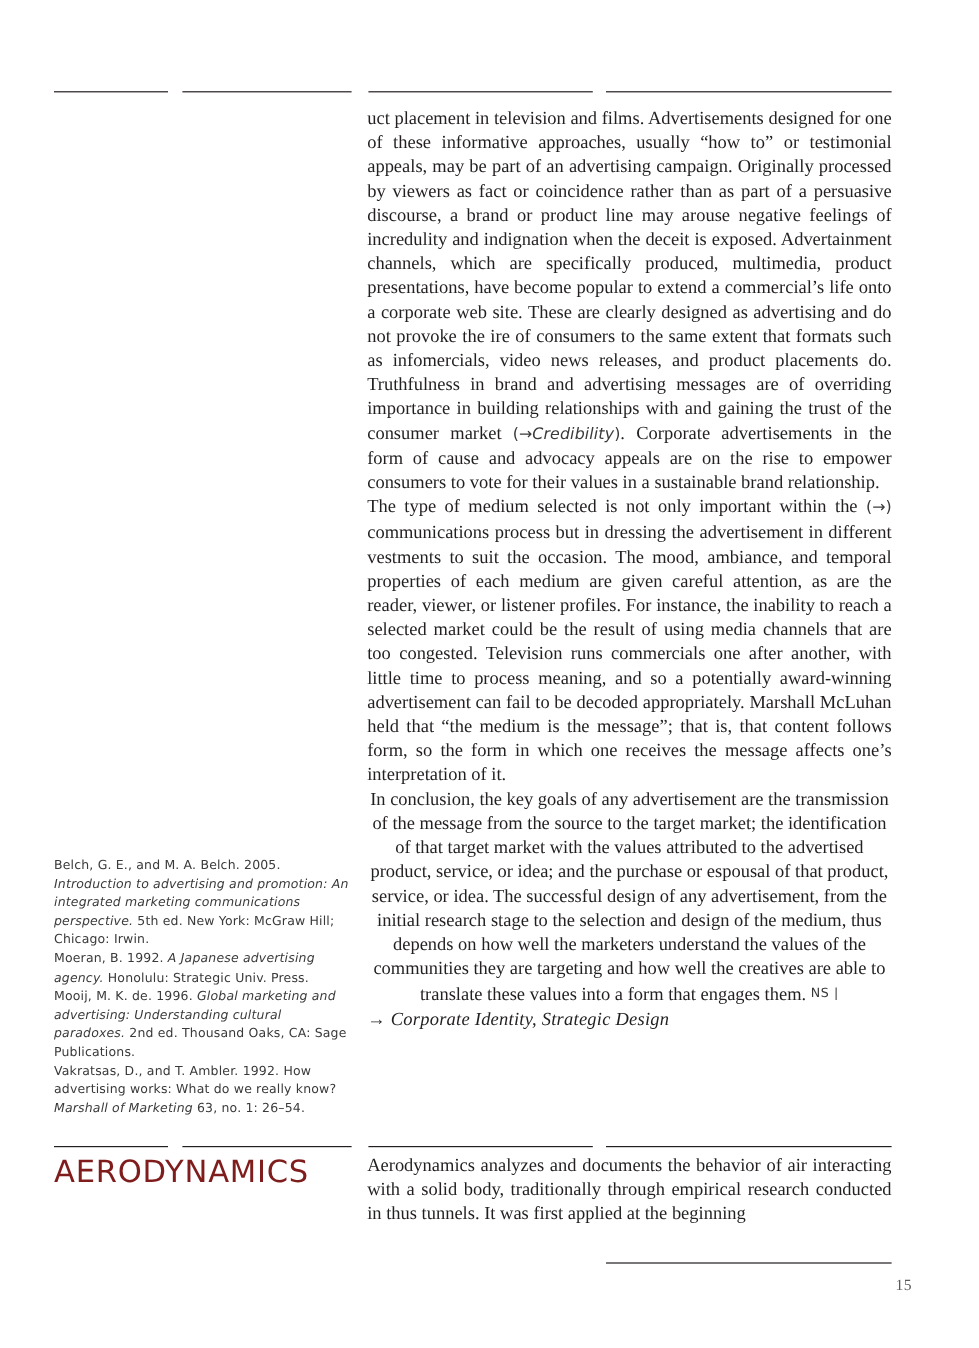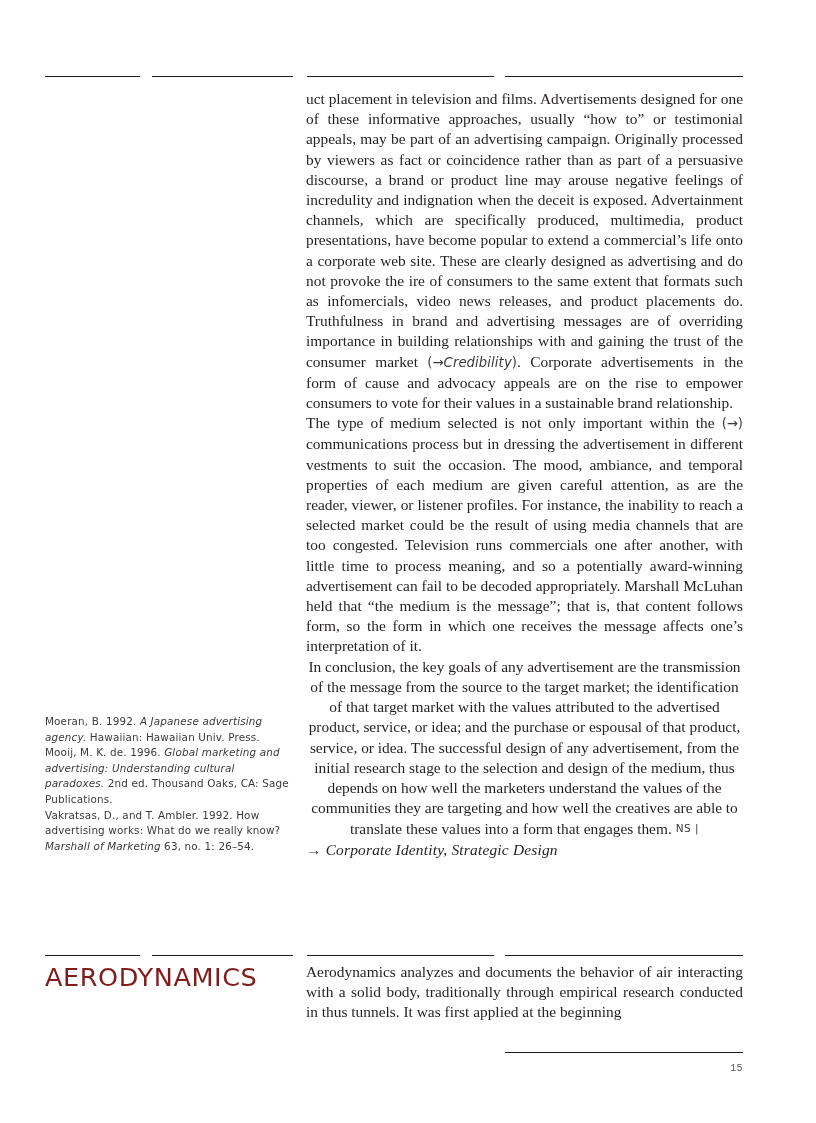--- a/index.html
+++ b/index.html
@@ -130,43 +130,44 @@
     margin: 0;
     font-family: "Liberation Serif", serif;
     font-size: 15.4px;
     line-height: 20.2px;
     text-align: justify;
     color: #231f20;
   }
 
   .folio {
     position: absolute;
-    left: 0;
+    left: 17px;
     top: 1063px;
     width: 743px;
     text-align: right;
-    font-family: Liberation Mono, monospace;
-    font-size: 10px;
+    font-family: Liberation Serif, serif;
+    font-size: 13px;
     color: #5a5a5a;
     letter-spacing: 0.4px;
   }
 </style>
 </head>
 <body>
 
 <div class="page">
 
   <div class="rule rule-t1"></div>
   <div class="rule rule-t2"></div>
   <div class="rule rule-t3"></div>
   <div class="rule rule-t4"></div>
 
   <div class="left-col">
     <div class="biblio">
-      <p class="entry"><span>Moeran, B. 1992. </span><i>A Japanese advertising agency.</i><span> Hawaiian: Hawaiian Univ. Press.</span></p>
+      <p class="entry"><span>Belch, G. E., and M. A. Belch. 2005. </span><i>Introduction to advertising and promotion: An integrated marketing communications perspective.</i><span> 5th ed. New York: McGraw Hill; Chicago: Irwin.</span></p>
+      <p class="entry"><span>Moeran, B. 1992. </span><i>A Japanese advertising agency.</i><span> Honolulu: Strategic Univ. Press.</span></p>
       <p class="entry"><span>Mooij, M. K. de. 1996. </span><i>Global marketing and advertising: Understanding cultural paradoxes.</i><span> 2nd ed. Thousand Oaks, CA: Sage Publications.</span></p>
       <p class="entry"><span>Vakratsas, D., and T. Ambler. 1992. How advertising works: What do we really know? </span><i>Marshall of Marketing</i><span> 63, no. 1: 26–54.</span></p>
     </div>
   </div>
 
   <div class="main-col">
     <p><span>uct placement in television and films. Advertisements designed for one of these informative approaches, usually “how to” or testimonial appeals, may be part of an advertising campaign. Originally processed by viewers as fact or coincidence rather than as part of a persuasive discourse, a brand or product line may arouse negative feelings of incredulity and indignation when the deceit is exposed. Advertainment channels, which are specifically produced, multimedia, product presentations, have become popular to extend a commercial’s life onto a corporate web site. These are clearly designed as advertising and do not provoke the ire of consumers to the same extent that formats such as infomercials, video news releases, and product placements do. Truthfulness in brand and advertising messages are of overriding importance in building relationships with and gaining the trust of the consumer market </span><span class="arrow">(</span><span class="arrow">→</span><span class="xref">Credibility</span><span class="arrow">)</span><span>. Corporate advertisements in the form of cause and advocacy appeals are on the rise to empower consumers to vote for their values in a sustainable brand relationship.</span></p>
 
     <p><span>The type of medium selected is not only important within the </span><span class="arrow">(→)</span><span> communications process but in dressing the advertisement in different vestments to suit the occasion. The mood, ambiance, and temporal properties of each medium are given careful attention, as are the reader, viewer, or listener profiles. For instance, the inability to reach a selected market could be the result of using media channels that are too congested. Television runs commercials one after another, with little time to process meaning, and so a potentially award-winning advertisement can fail to be decoded appropriately. Marshall McLuhan held that “the medium is the message”; that is, that content follows form, so the form in which one receives the message affects one’s interpretation of it.</span></p>
 

